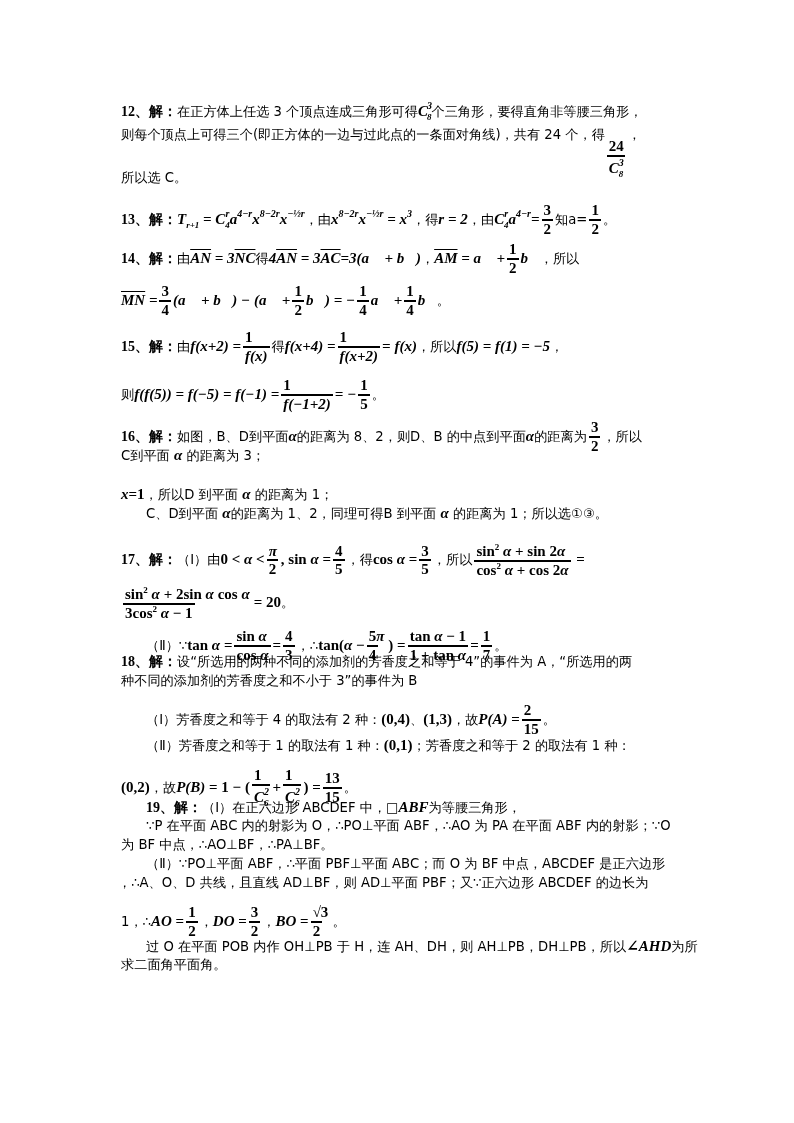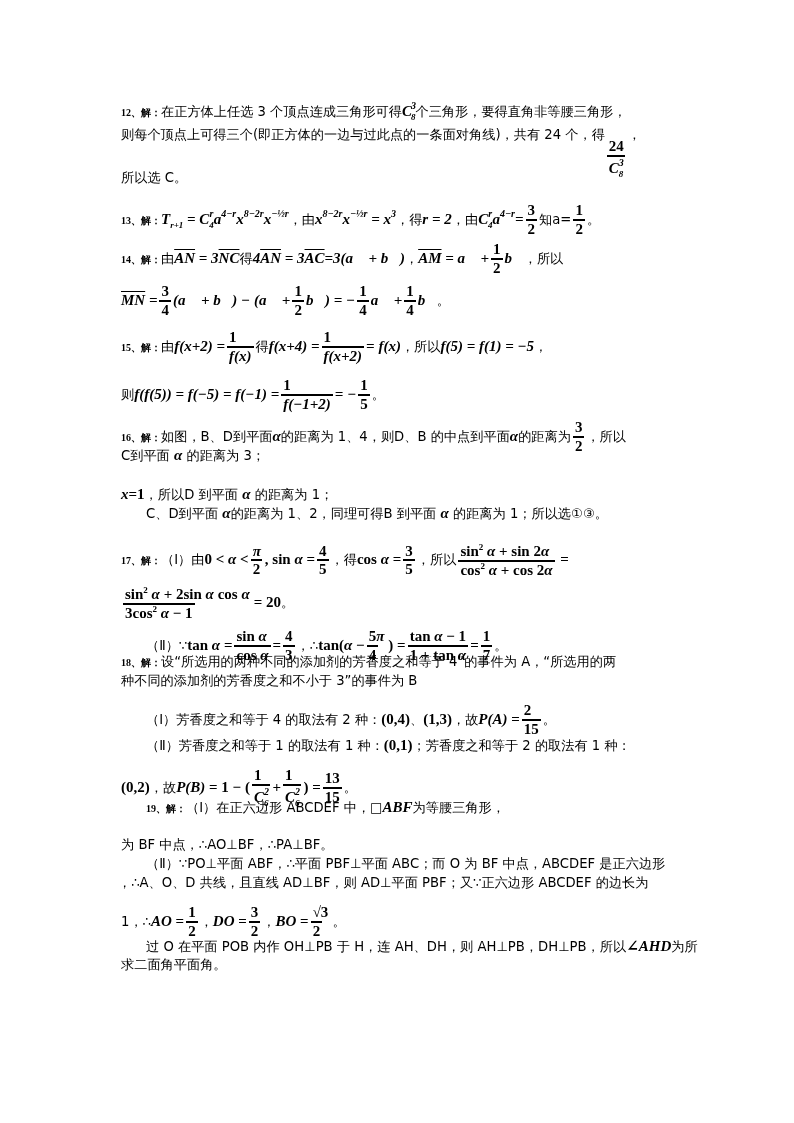--- a/index.html
+++ b/index.html
@@ -3,21 +3,21 @@
 <meta charset="utf-8">
 <style>
   html, body { margin:0; padding:0; background:#ffffff; }
   body { width:794px; height:1123px; position:relative; overflow:hidden;
          font-family:"DejaVu Serif","Liberation Serif",serif; color:#000; }
   .page { position:absolute; left:0; top:0; width:794px; height:1123px; background:#fff; }
   .line { position:absolute; left:0; white-space:nowrap; font-size:13.5px; line-height:1; }
   .cn { font-family:"DejaVu Sans","Liberation Sans",sans-serif; font-size:13.2px; }
   .m { font-family:"Liberation Serif","DejaVu Serif",serif; font-weight:bold; font-style:italic; font-size:15px; }
   .mu { font-family:"Liberation Serif","DejaVu Serif",serif; font-weight:bold; font-size:15px; }
-  .n { font-weight:bold; font-family:"Liberation Serif","DejaVu Serif",serif; font-size:10px; }
+  .n { font-weight:bold; font-family:"Liberation Serif","DejaVu Serif",serif; font-size:14px; }
   .frac { display:inline-flex; flex-direction:column; align-items:flex-start; vertical-align:middle;
           font-family:"Liberation Serif","DejaVu Serif",serif; font-weight:bold; font-size:15px; margin:0 2px; }
   .frac .num { padding:0 2px; line-height:1.05; }
   .frac .den { border-top:2px solid #000000; padding:0 2px; line-height:1.1; }
   .it { font-style:italic; }
   .sup { font-size:10px; vertical-align:7px; }
   .sub { font-size:9px; vertical-align:-4px; }
   .ol { text-decoration:overline; }
 </style>
 </head>
@@ -83,21 +83,21 @@
     <span class="cn">则</span><span class="m">f(f(5)) = f(−5) = f(−1) =</span><span class="frac">
         <span class="num">1</span>
         <span class="den it">f(−1+2)</span>
       </span><span class="m">= −</span><span class="frac">
         <span class="num">1</span>
         <span class="den">5</span>
       </span><span class="cn">。</span>
   </div>
 
   <div class="line" style="left:121px; top:420px;">
-    <span class="n">16、解：</span><span class="cn">如图，B、D到平面</span><span class="m">α</span><span class="cn">的距离为 1、4，则D、B 的中点到平面</span><span class="m">α</span><span class="cn">的距离为</span><span class="frac">
+    <span class="n">16、解：</span><span class="cn">如图，B、D到平面</span><span class="m">α</span><span class="cn">的距离为 8、2，则D、B 的中点到平面</span><span class="m">α</span><span class="cn">的距离为</span><span class="frac">
         <span class="num">3</span>
         <span class="den">2</span>
       </span><span class="cn">，所以</span>
   </div>
   <div class="line" style="left:121px; top:448px;">
     <span class="cn">C到平面 </span><span class="m">α</span><span class="cn"> 的距离为 3；</span>
   </div>
   <div class="line" style="left:121px; top:487px;">
     <span class="mu"><span class="it">x</span>=1</span><span class="cn">，所以D 到平面 </span><span class="m">α</span><span class="cn"> 的距离为 1；</span>
   </div>
@@ -169,20 +169,23 @@
         <span class="den it">C<span class="sup">2</span><span class="sub" style="margin-left:-5px">6</span></span>
       </span><span class="mu">) =</span><span class="frac">
         <span class="num">13</span>
         <span class="den">15</span>
       </span><span class="cn">。</span>
   </div>
 
   <div class="line" style="left:146px; top:800px;">
     <span class="n">19、解：</span><span class="cn">（Ⅰ）在正六边形 ABCDEF 中，□</span><span class="m">ABF</span><span class="cn">为等腰三角形，</span>
   </div>
+  <div class="line" style="left:146px; top:819px;">
+    <span class="cn">∵P 在平面 ABC 内的射影为 O，∴PO⊥平面 ABF，∴AO 为 PA 在平面 ABF 内的射影；∵O</span>
+  </div>
   <div class="line" style="left:121px; top:838px;">
     <span class="cn">为 BF 中点，∴AO⊥BF，∴PA⊥BF。</span>
   </div>
   <div class="line" style="left:146px; top:857px;">
     <span class="cn">（Ⅱ）∵PO⊥平面 ABF，∴平面 PBF⊥平面 ABC；而 O 为 BF 中点，ABCDEF 是正六边形</span>
   </div>
   <div class="line" style="left:118px; top:876px;">
     <span class="cn">，∴A、O、D 共线，且直线 AD⊥BF，则 AD⊥平面 PBF；又∵正六边形 ABCDEF 的边长为</span>
   </div>
   <div class="line" style="left:121px; top:905px;">

